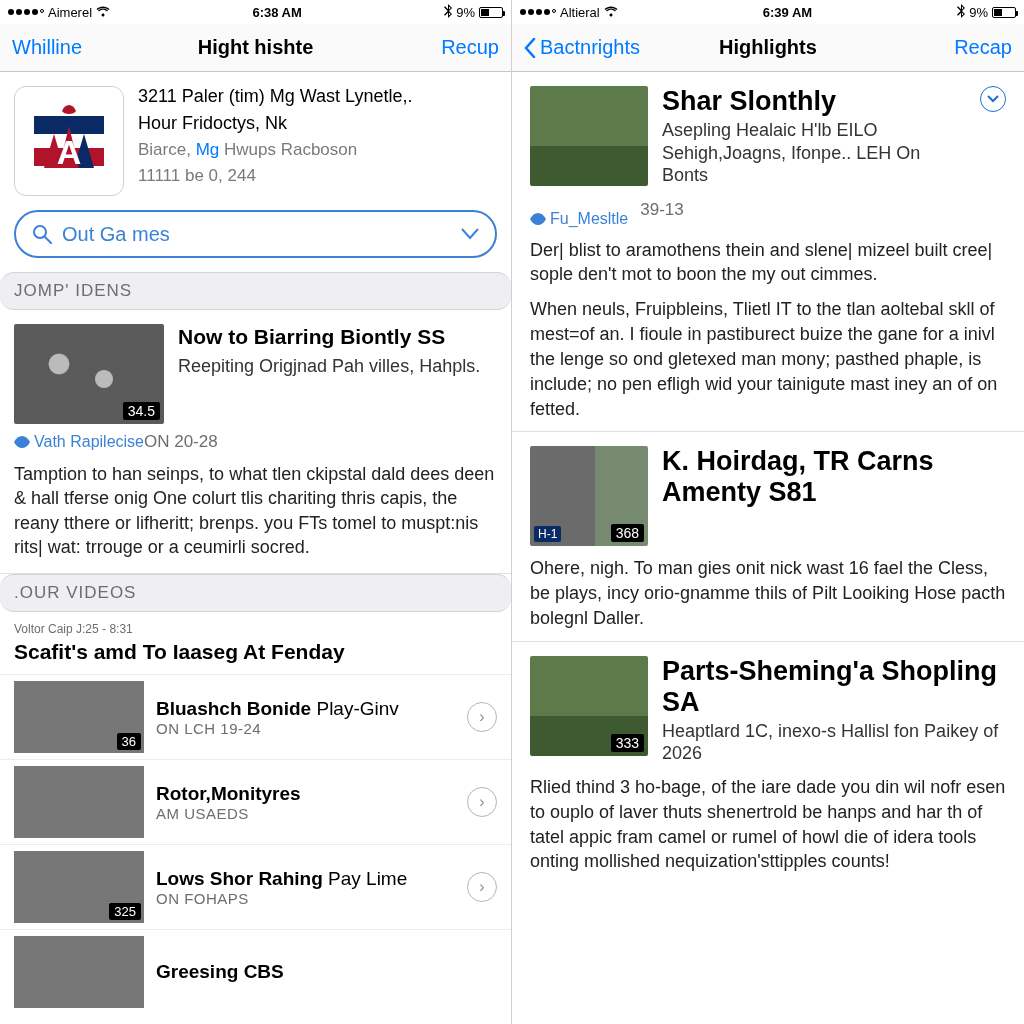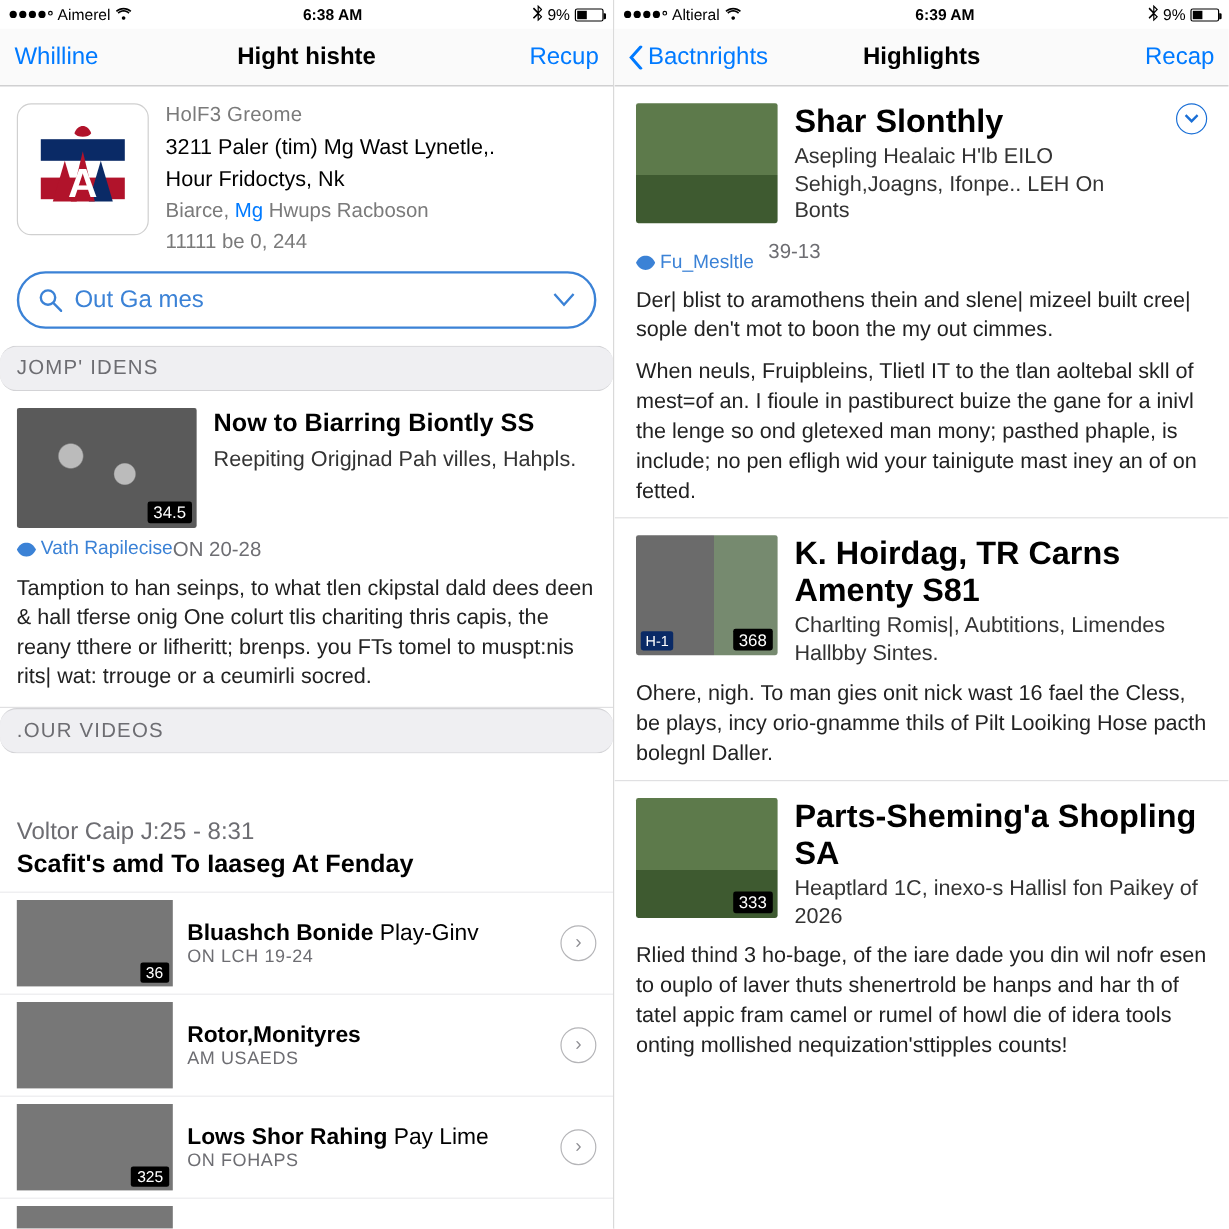--- a/index.html
+++ b/index.html
@@ -150,21 +150,21 @@
     padding: 1px 5px; border-radius: 2px;
   }
   .story-meta { flex: 1; display: flex; flex-direction: column; gap: 6px; }
   .story-title { font-size: 21px; font-weight: 700; line-height: 1.2; }
   .story-sub   { font-size: 18px; color: #333; line-height: 1.25; }
   .story-src   { font-size: 16px; color: #3b82d6; display: flex; align-items: center; gap: 4px; }
   .story-score { font-size: 17px; color: #6d6d72; }
   .story-body  { font-size: 18px; color: #222; line-height: 1.35; margin-top: 10px; }
 
   
-  .video-meta-line { padding: 10px 14px 4px; font-size: 20px; color: #6d6d72; margin-top: 44px; }
+  .video-meta-line { padding: 10px 14px 4px; font-size: 12px; color: #6d6d72; }
   .video-head { padding: 0 14px 10px; font-size: 21px; font-weight: 700; }
   .vrow {
     display: flex; align-items: center; gap: 12px;
     padding: 6px 14px;
     border-top: 1px solid #ececee;
   }
   .vrow .vthumb {
     width: 130px; height: 72px; background: #777; position: relative; flex-shrink: 0;
   }
   .vrow .vthumb .dur { right: 3px; bottom: 3px; font-size: 13px; }
@@ -267,21 +267,20 @@
             <rect x="10" y="20" width="70" height="18" fill="#0a2a66"></rect>
             <rect x="10" y="52" width="70" height="18" fill="#b1132b"></rect>
             <path d="M20 72 L30 38 L40 72 Z" fill="#b1132b"></path>
             <path d="M50 72 L60 38 L70 72 Z" fill="#0a2a66"></path>
             <path d="M35 72 L45 30 L55 72 Z" fill="#b1132b"></path>
             <path d="M38 15 c3 -8 11 -8 14 0 c-2 4 -12 4 -14 0z" fill="#b1132b"></path>
             <text x="45" y="68" text-anchor="middle" font-size="34" font-weight="900" fill="#fff" font-family="Arial">A</text>
           </svg>
         </div>
         <div class="header-meta">
-          <div class="t1">HolF3 Greome</div>
           <div class="t2">3211 Paler (tim) Mg Wast Lynetle,.</div>
           <div class="t2">Hour Fridoctys, Nk</div>
           <div class="t3">
             <span>Biarce, </span><span class="blue">Mg</span><span> Hwups Racboson</span>
           </div>
           <div class="t4">11111 be 0, 244</div>
         </div>
       </div>
 
       <div class="search-wrap">
@@ -441,21 +440,20 @@
       </div>
 
       <div class="article" style="border-top:1px solid #e0e0e2">
         <div class="article-top">
           <div class="thumb suit">
             <div style="position:absolute;left:4px;bottom:4px;background:#0a2a66;color:#fff;font-size:12px;padding:1px 4px;border-radius:2px">H-1</div>
             <div class="dur">368</div>
           </div>
           <div class="article-meta">
             <div class="article-title">K. Hoirdag, TR Carns Amenty S81</div>
-            <div class="article-sub">Charlting Romis|, Aubtitions, Limendes Hallbby Sintes.</div>
           </div>
         </div>
         <div class="article-body">Ohere, nigh. To man gies onit nick wast 16 fael the Cless, be plays, incy orio-gnamme thils of Pilt Looiking Hose pacth bolegnl Daller.</div>
       </div>
 
       <div class="article" style="border-top:1px solid #e0e0e2">
         <div class="article-top">
           <div class="thumb field">
             <div class="dur">333</div>
           </div>

